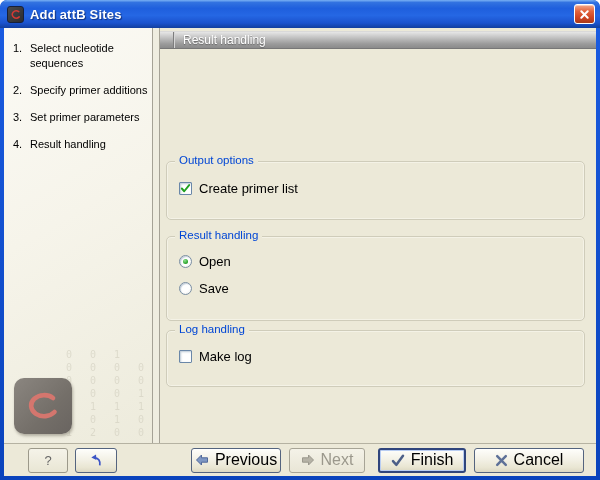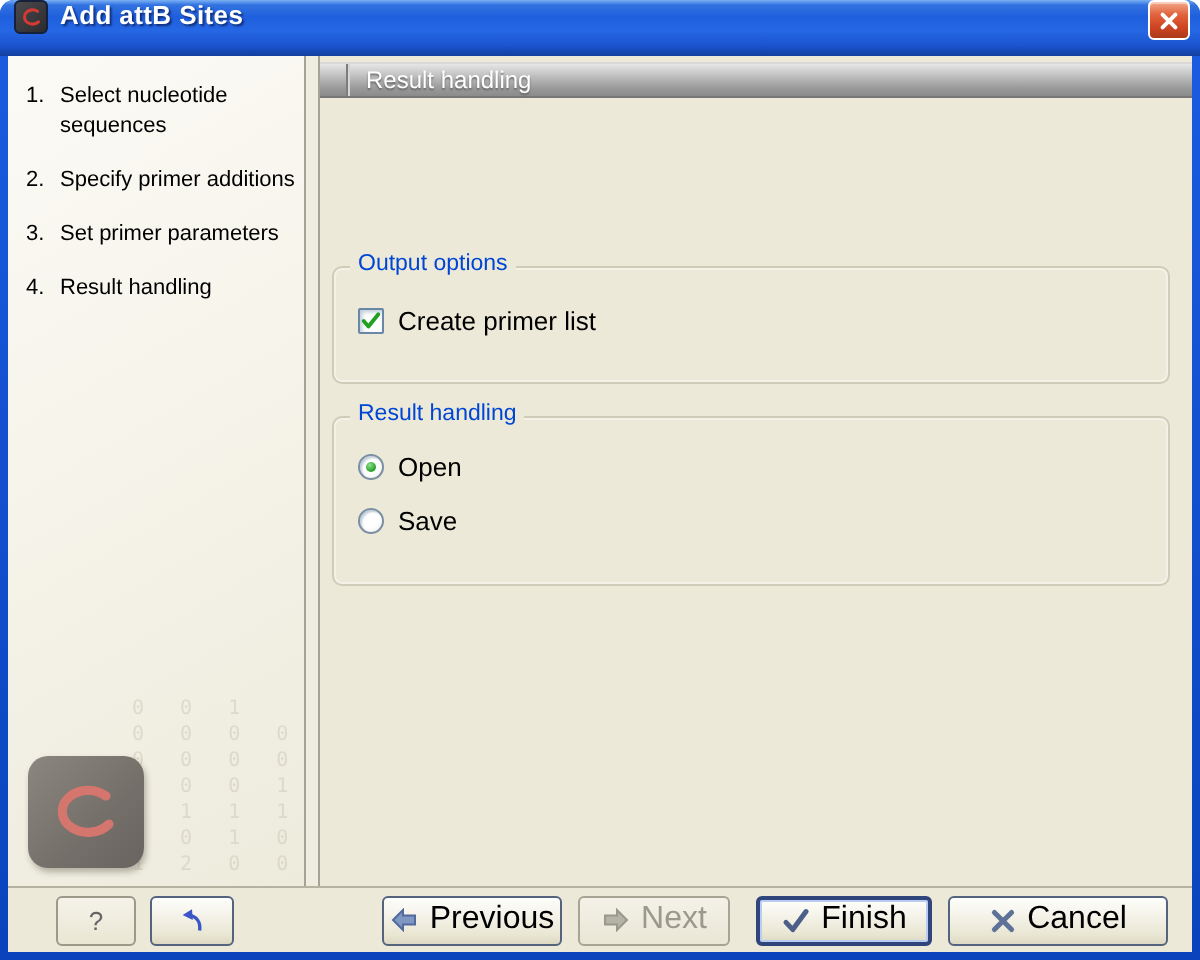--- a/index.html
+++ b/index.html
@@ -3,21 +3,21 @@
 <meta charset="utf-8">
 <style>
   * { box-sizing: border-box; margin: 0; padding: 0; }
   html,body { width:600px; height:480px; }
   body { font-family:"Liberation Sans", sans-serif; font-size:11px; color:#000; }
 
   .window { width:600px; height:480px; overflow:hidden; position:relative;
             border-radius:7px 7px 0 0; background:#0a50d8; }
 
   
-  .titlebar { height:28px; display:flex; padding:0 5px 0 7px;
+  .titlebar { height:28px; display:flex; align-items:center; padding:0 5px 0 7px;
     background:linear-gradient(180deg,#7ab1f4 0%, #3272e0 9%, #1f5fdd 30%, #2567e4 55%, #1b53ce 82%, #123f9e 100%);
     border-radius:7px 7px 0 0; }
   .app-icon { width:17px; height:17px; border-radius:3px; flex:0 0 auto;
     background:linear-gradient(135deg,#4a4a4c,#2c2c2e); border:1px solid #16203a;
     display:flex; align-items:center; justify-content:center; }
   .title-text { color:#fff; font-weight:bold; font-size:13px; margin-left:6px;
     text-shadow:1px 1px 1px #10307c; letter-spacing:.2px; }
   .close-btn { margin-left:auto; width:21px; height:20px; border-radius:3px;
     border:1px solid #fff;
     background:linear-gradient(180deg,#f2a98c 0%, #e2633c 35%, #cf4422 70%, #aa3a1a 100%);
@@ -46,21 +46,21 @@
   .divider { width:8px; background:#efede0; border-left:1px solid #a5a296; border-right:1px solid #a5a296; }
 
   
   .main { flex:1; display:flex; flex-direction:column; background:#ece9d8; }
   .main-header { margin-top:3px; height:18px; display:flex; align-items:center;
     background:linear-gradient(180deg,#e6e6e6 0%, #bdbdbd 40%, #9a9a9a 75%, #8b8b8b 100%);
     border-top:1px solid #d9d9d9; border-bottom:1px solid #777; color:#fff; font-size:12px; }
   .header-grip { width:14px; height:100%; border-right:1px solid #7d7d7d; box-shadow:1px 0 0 #d5d5d5; }
   .header-title { padding-left:9px; text-shadow:0 1px 1px #666; }
 
-  .groups { padding:84px 11px 0 6px; }
+  .groups { padding:84px 11px 0 6px;margin-top:28px; }
   .group { position:relative; border:1px solid #cfccba; border-radius:5px;
     box-shadow:inset 0 0 0 1px #f4f2e6; }
   .legend { position:absolute; top:-8px; left:8px; background:#ece9d8; padding:0 4px;
     color:#0046d5; font-size:11.5px; }
   .g-output { height:59px; }
   .g-result { height:85px; margin-top:16px; }
   .g-log    { height:57px; margin-top:9px; }
 
   .ctl-row { display:flex; align-items:center; gap:7px; margin-left:12px; font-size:13px; }
   .g-output .ctl-row { margin-top:19px; }
@@ -184,20 +184,29 @@
                     <span class="dot"></span>
                   </span>
                 <span>Open</span>
               </div>
               <div class="ctl-row second">
                 <span class="radio"></span>
                 <span>Save</span>
               </div>
             </div>
 
+            <div class="group g-log">
+              <span class="legend">Log handling</span>
+              <div class="ctl-row">
+                <span class="checkbox">
+                  
+                </span>
+                <span>Make log</span>
+              </div>
+            </div>
           </div>
         </div>
       </div>
 
       <div class="footer">
         <button class="btn btn-help">
           <span>?</span>
         </button>
         <button class="btn btn-undo">
           <svg width="15" height="14" viewBox="0 0 15 14">

